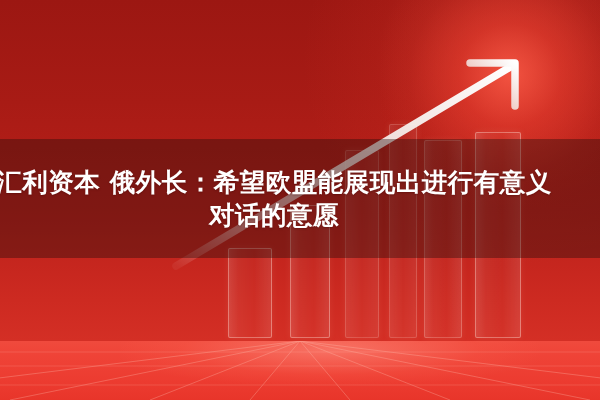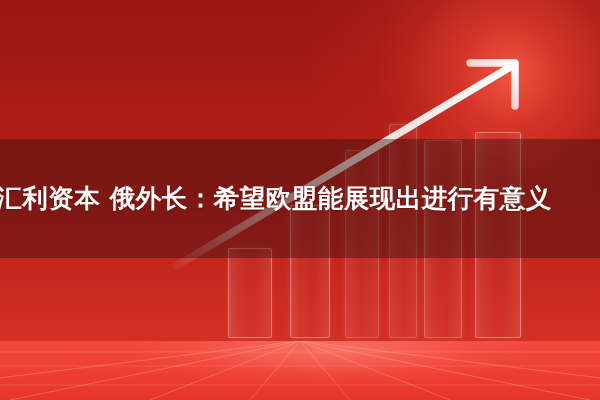--- a/index.html
+++ b/index.html
@@ -155,15 +155,16 @@
     <g fill="none" stroke="url(#arrowFade)" stroke-width="7.5" stroke-linecap="round" stroke-linejoin="round">
       <path d="M176,266 L512,66"></path>
       <path d="M470,63 L515,63 L515,106"></path>
     </g>
   </svg>
 
   <div class="band"></div>
 
   <div class="caption">
     <div class="cap-line">汇利资本 俄外长：希望欧盟能展现出进行有意义</div>
+    <div class="cap-line">对话的意愿</div>
   </div>
 
 </div>
 
 </body></html>

